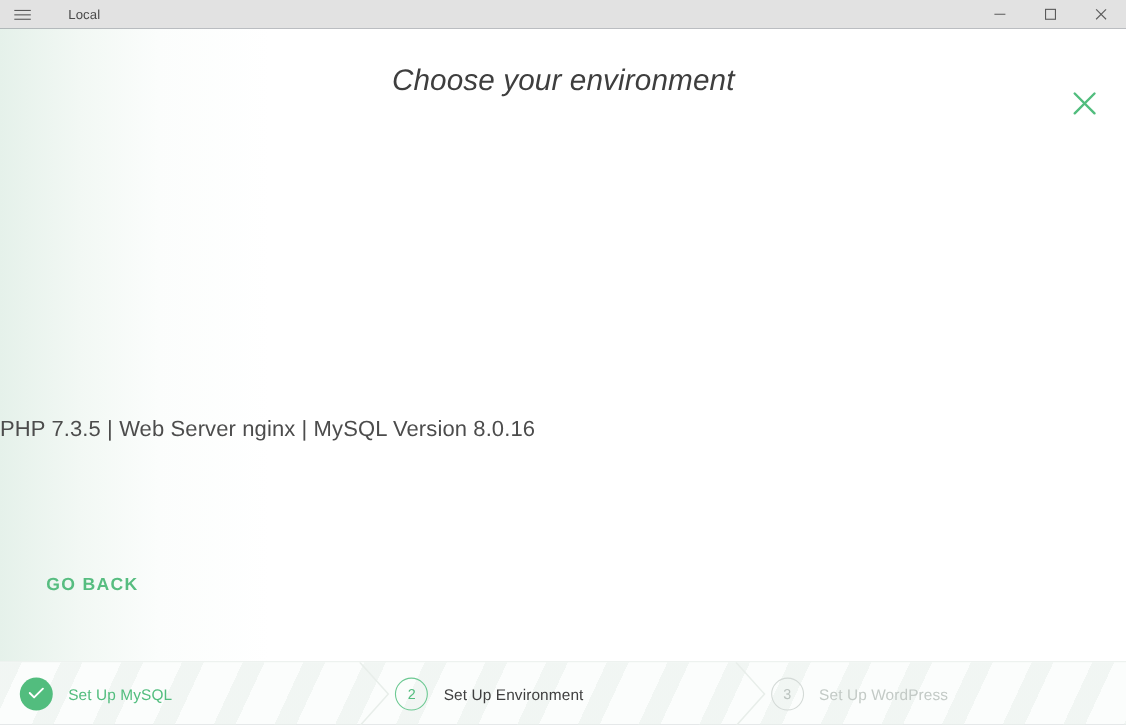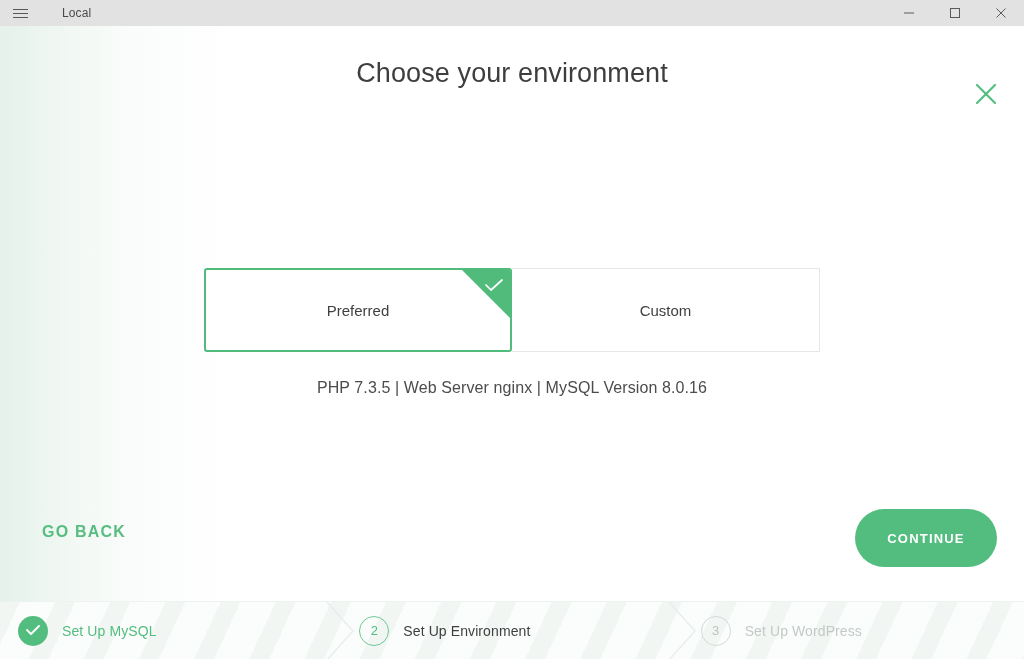--- a/index.html
+++ b/index.html
@@ -89,20 +89,21 @@
   .page-title {
     position: absolute;
     top: 32px;
     left: 0;
     width: 1024px;
     text-align: center;
     font-size: 27px;
     font-weight: 300;
     color: #3e3e3e;
     letter-spacing: 0.1px;
+    font-style: italic;
   }
 
   .close-x {
     position: absolute;
     top: 46px;
     right: 16px;
     width: 44px;
     height: 44px;
     display: flex;
     align-items: center;
@@ -166,22 +167,21 @@
     position: absolute;
     top: 9px;
     right: 7px;
   }
 
   .env-meta {
     position: absolute;
     top: 353px;
     left: 0;
     width: 1024px;
-    text-align: center;
-    font-size: 16px;
+    font-size: 20px;
     color: #4c4c4c;
     letter-spacing: 0.1px;
   }
 
   
   .go-back {
     position: absolute;
     left: 42px;
     top: 497px;
     font-size: 16px;
@@ -317,42 +317,24 @@
 
     <div class="page-title">Choose your environment</div>
 
     <div class="close-x">
       <svg width="22" height="22" viewBox="0 0 22 22">
         <line x1="2" y1="2" x2="20" y2="20" stroke="#52bd7e" stroke-width="2.2" stroke-linecap="round"></line>
         <line x1="20" y1="2" x2="2" y2="20" stroke="#52bd7e" stroke-width="2.2" stroke-linecap="round"></line>
       </svg>
     </div>
 
-    <div class="cards">
-
-      <div class="env-card selected">
-        <span class="card-label">Preferred</span>
-        <span class="corner-check">
-          <span class="tri"></span>
-          <svg class="tick" width="18" height="14" viewBox="0 0 18 14">
-            <polyline points="1,6 6,11 17,1" fill="none" stroke="#ffffff" stroke-width="1.7" stroke-linecap="round" stroke-linejoin="round"></polyline>
-          </svg>
-        </span>
-      </div>
-
-      <div class="env-card unselected">
-        <span class="card-label">Custom</span>
-      </div>
-
-    </div>
 
     <div class="env-meta">PHP 7.3.5 | Web Server nginx | MySQL Version 8.0.16</div>
 
     <button class="go-back">GO BACK</button>
-    <button class="continue-btn">CONTINUE</button>
 
   </div>
 
   <div class="stepbar">
 
     <div class="step">
       <div class="step-circle done">
         <svg width="14" height="11" viewBox="0 0 14 11">
           <polyline points="1,5 5,9 13,1" fill="none" stroke="#ffffff" stroke-width="1.8" stroke-linecap="round" stroke-linejoin="round"></polyline>
         </svg>

